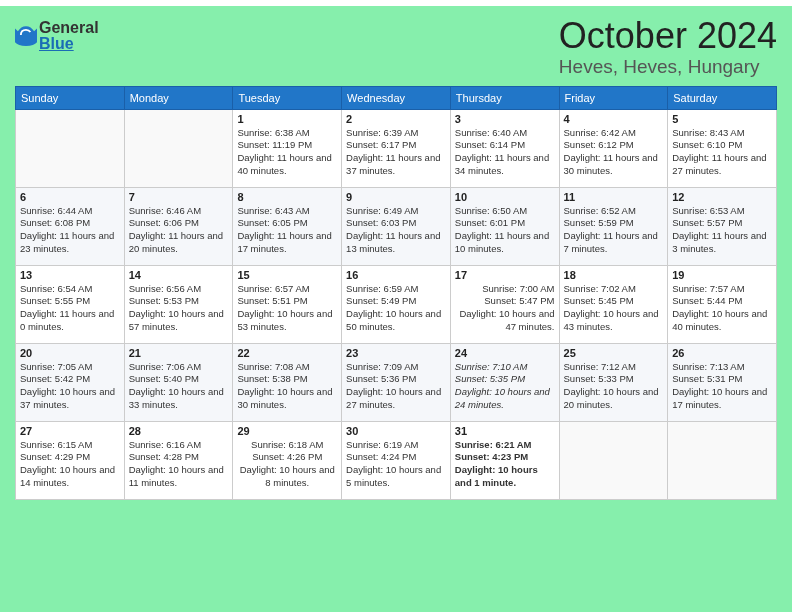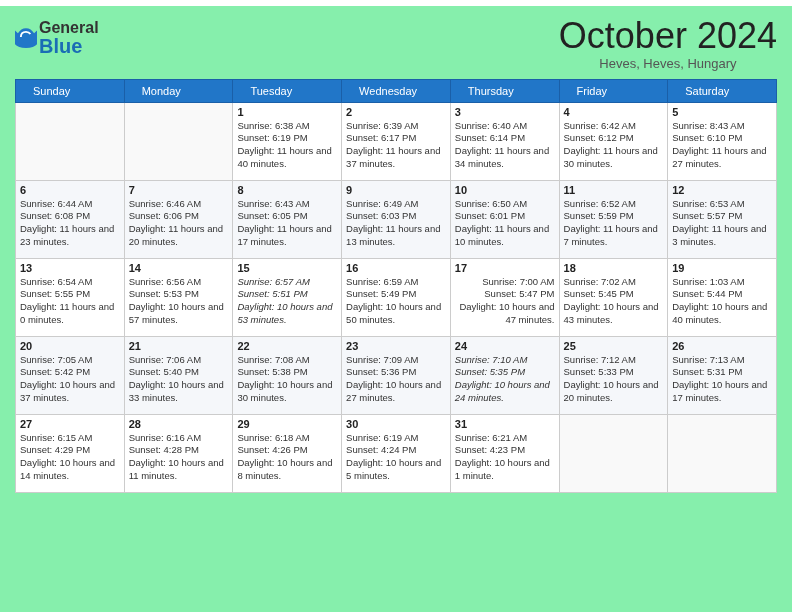--- a/index.html
+++ b/index.html
@@ -32,53 +32,54 @@
       display: flex;
       flex-direction: column;
       line-height: 1;
     }
     .logo-general {
       font-size: 16px;
       font-weight: bold;
       color: #333;
     }
     .logo-blue {
-      font-size: 20px;
+      font-size: 16px;
       font-weight: bold;
       color: #1a6db5;
+      text-decoration: underline;
     }
     .logo-icon {
       width: 22px;
       height: 22px;
       margin-right: 2px;
       margin-top: -2px;
     }
     .title-block {
-      text-align: center;
+      text-align: left;
     }
     .month-title {
       font-size: 36px;
       font-weight: 300;
       color: #222;
       line-height: 1.1;
     }
     .location {
-      font-size: 13px;
+      font-size: 19px;
       color: #555;
     }
     .calendar {
       width: 100%;
       border-collapse: collapse;
       font-size: 10px;
     }
     .calendar th {
       background: #2176c8;
       color: #fff;
       text-align: left;
-      padding: 5px 17px;
+      padding: 5px 5px;
       font-size: 11px;
       font-weight: normal;
       border: 1px solid #1a5fa8;
     }
     .calendar td {
       border: 1px solid #ccc;
       vertical-align: top;
       padding: 3px 4px;
       width: 108px;
       height: 78px;
@@ -135,21 +136,21 @@
         <th>Saturday</th>
       </tr>
     </thead>
     <tbody id="calendar-body">
     <tr>
           <td class="empty-cell"></td>
           <td class="empty-cell"></td>
           <td>
             <div class="day-number">1</div>
             <div class="day-info" style="white-space: pre-line;">Sunrise: 6:38 AM
-Sunset: 6:19 PM
+Sunset: 11:19 PM
 Daylight: 11 hours and 40 minutes.</div>
           </td>
           <td>
             <div class="day-number">2</div>
             <div class="day-info" style="white-space: pre-line;">Sunrise: 6:39 AM
 Sunset: 6:17 PM
 Daylight: 11 hours and 37 minutes.</div>
           </td>
           <td>
             <div class="day-number">3</div>
@@ -222,21 +223,21 @@
 Daylight: 11 hours and 0 minutes.</div>
           </td>
           <td>
             <div class="day-number">14</div>
             <div class="day-info" style="white-space: pre-line;">Sunrise: 6:56 AM
 Sunset: 5:53 PM
 Daylight: 10 hours and 57 minutes.</div>
           </td>
           <td>
             <div class="day-number">15</div>
-            <div class="day-info" style="white-space: pre-line; font-style: italic;">Sunrise: 6:57 AM
+            <div class="day-info" style="white-space: pre-line;">Sunrise: 6:57 AM
 Sunset: 5:51 PM
 Daylight: 10 hours and 53 minutes.</div>
           </td>
           <td>
             <div class="day-number">16</div>
             <div class="day-info" style="white-space: pre-line;">Sunrise: 6:59 AM
 Sunset: 5:49 PM
 Daylight: 10 hours and 50 minutes.</div>
           </td>
           <td>
@@ -246,21 +247,21 @@
 Daylight: 10 hours and 47 minutes.</div>
           </td>
           <td>
             <div class="day-number">18</div>
             <div class="day-info" style="white-space: pre-line;">Sunrise: 7:02 AM
 Sunset: 5:45 PM
 Daylight: 10 hours and 43 minutes.</div>
           </td>
           <td>
             <div class="day-number">19</div>
-            <div class="day-info" style="white-space: pre-line;">Sunrise: 1:03 AM
+            <div class="day-info" style="white-space: pre-line;">Sunrise: 7:57 AM
 Sunset: 5:44 PM
 Daylight: 10 hours and 40 minutes.</div>
           </td>
         </tr>
         <tr>
           <td>
             <div class="day-number">20</div>
             <div class="day-info" style="white-space: pre-line;">Sunrise: 7:05 AM
 Sunset: 5:42 PM
 Daylight: 10 hours and 37 minutes.</div>
@@ -310,33 +311,33 @@
 Daylight: 10 hours and 14 minutes.</div>
           </td>
           <td>
             <div class="day-number">28</div>
             <div class="day-info" style="white-space: pre-line;">Sunrise: 6:16 AM
 Sunset: 4:28 PM
 Daylight: 10 hours and 11 minutes.</div>
           </td>
           <td>
             <div class="day-number">29</div>
-            <div class="day-info" style="white-space: pre-line;">Sunrise: 6:18 AM
+            <div class="day-info" style="white-space: pre-line; text-align: center;">Sunrise: 6:18 AM
 Sunset: 4:26 PM
 Daylight: 10 hours and 8 minutes.</div>
           </td>
           <td>
             <div class="day-number">30</div>
             <div class="day-info" style="white-space: pre-line;">Sunrise: 6:19 AM
 Sunset: 4:24 PM
 Daylight: 10 hours and 5 minutes.</div>
           </td>
           <td>
             <div class="day-number">31</div>
-            <div class="day-info" style="white-space: pre-line;">Sunrise: 6:21 AM
+            <div class="day-info" style="white-space: pre-line; font-weight: bold;">Sunrise: 6:21 AM
 Sunset: 4:23 PM
 Daylight: 10 hours and 1 minute.</div>
           </td>
           <td class="empty-cell"></td>
           <td class="empty-cell"></td>
         </tr>
       </tbody>
   </table>
 </div>
 

